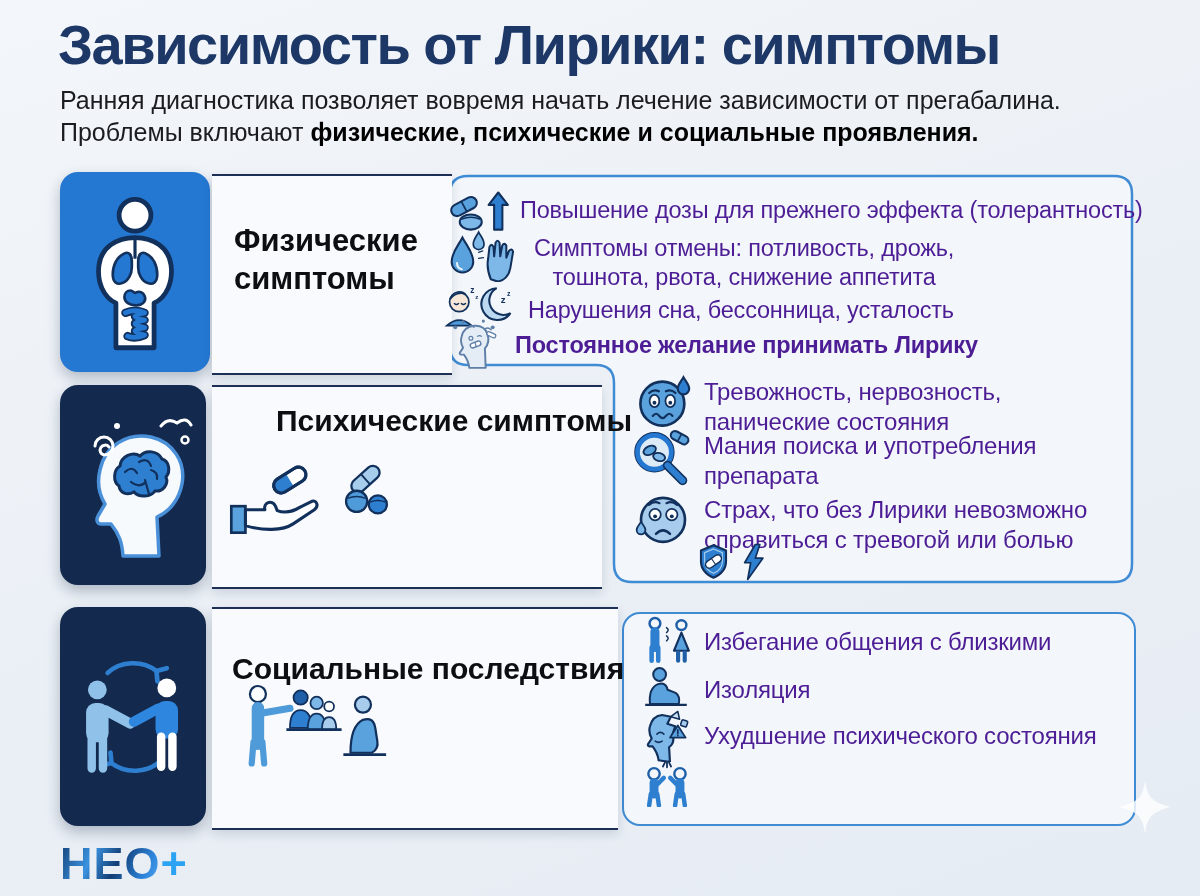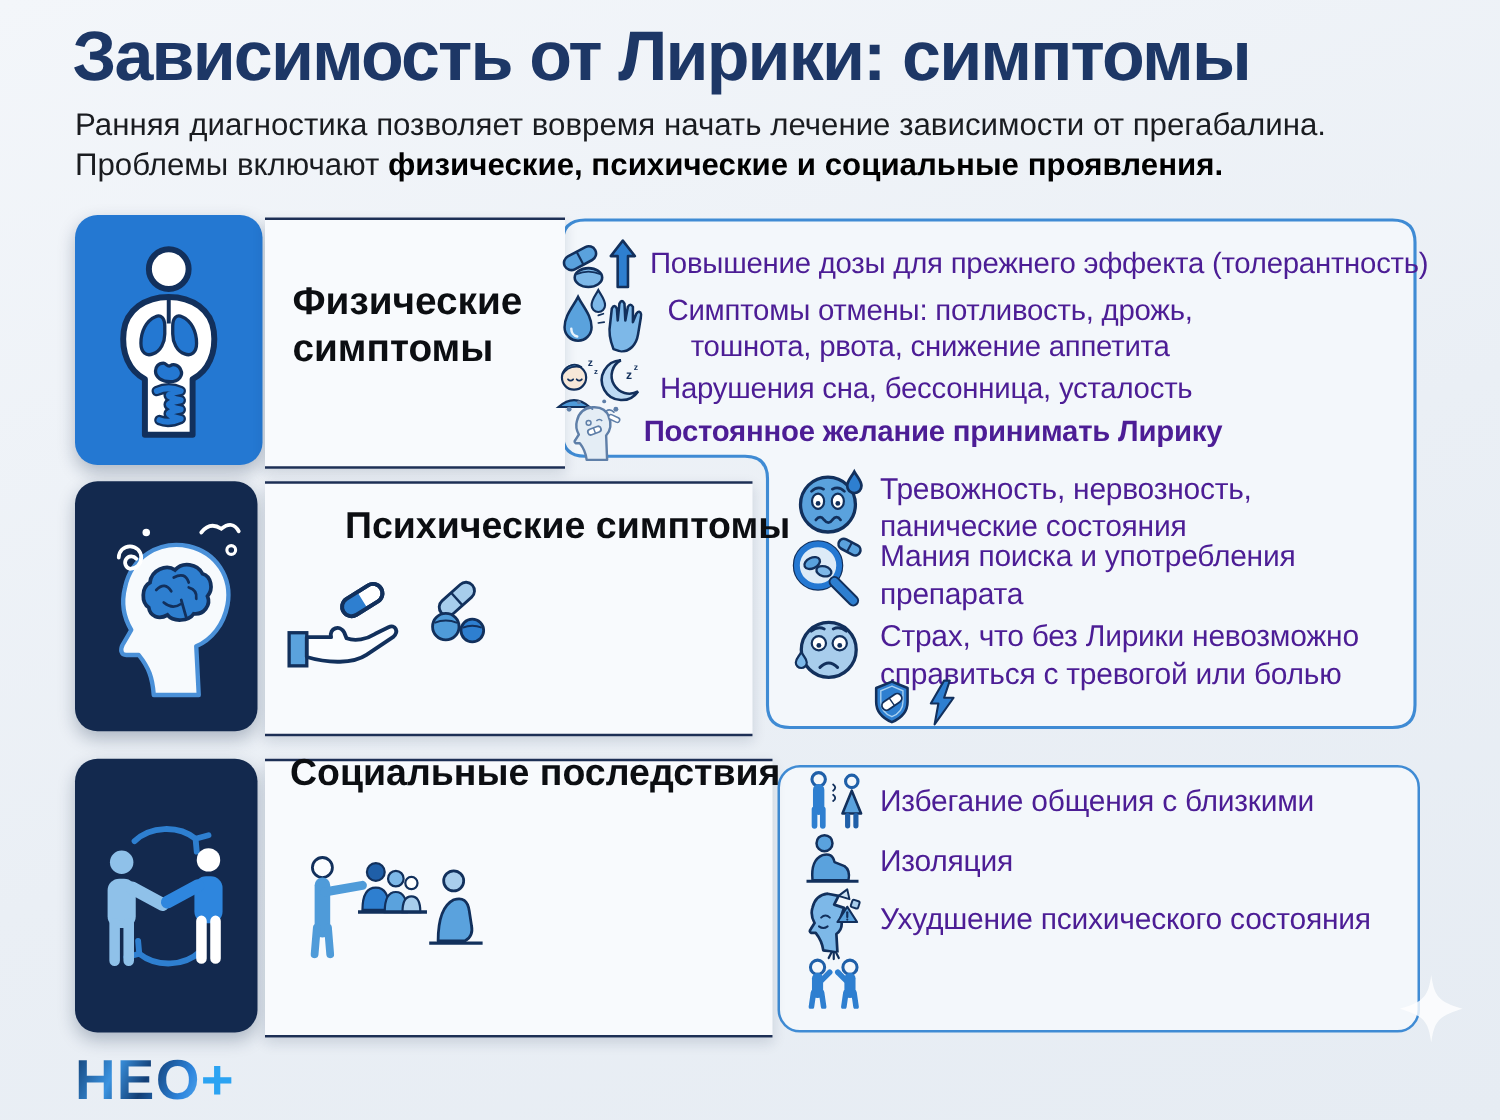--- a/index.html
+++ b/index.html
@@ -41,21 +41,21 @@
     background:#f8fafd;z-index:2;
     border-top:2.5px solid #1d2f55;border-bottom:2.5px solid #1d2f55;
     box-shadow:0 4px 10px rgba(15,35,70,.14);
   }
 
   .label{
     z-index:3;font-weight:bold;color:#0c0e12;white-space:pre-line;
   }
   .label-1{left:234px;top:222px;font-size:31px;line-height:38px;}
   .label-2{left:232px;top:404px;font-size:30px;margin-left:44px;}
-  .label-3{left:232px;top:602px;font-size:30px;}
+  .label-3{left:232px;top:652px;font-size:30px;}
 
   .item{
     z-index:3;font-size:23.5px;line-height:28.5px;color:#4c1d95;
     white-space:pre-line;letter-spacing:-0.2px;
   }
   .item.lg{font-size:24px;line-height:29.5px;}
   .icon{z-index:3;line-height:0;}
 
   .logo{
     left:60px;top:840px;z-index:3;

